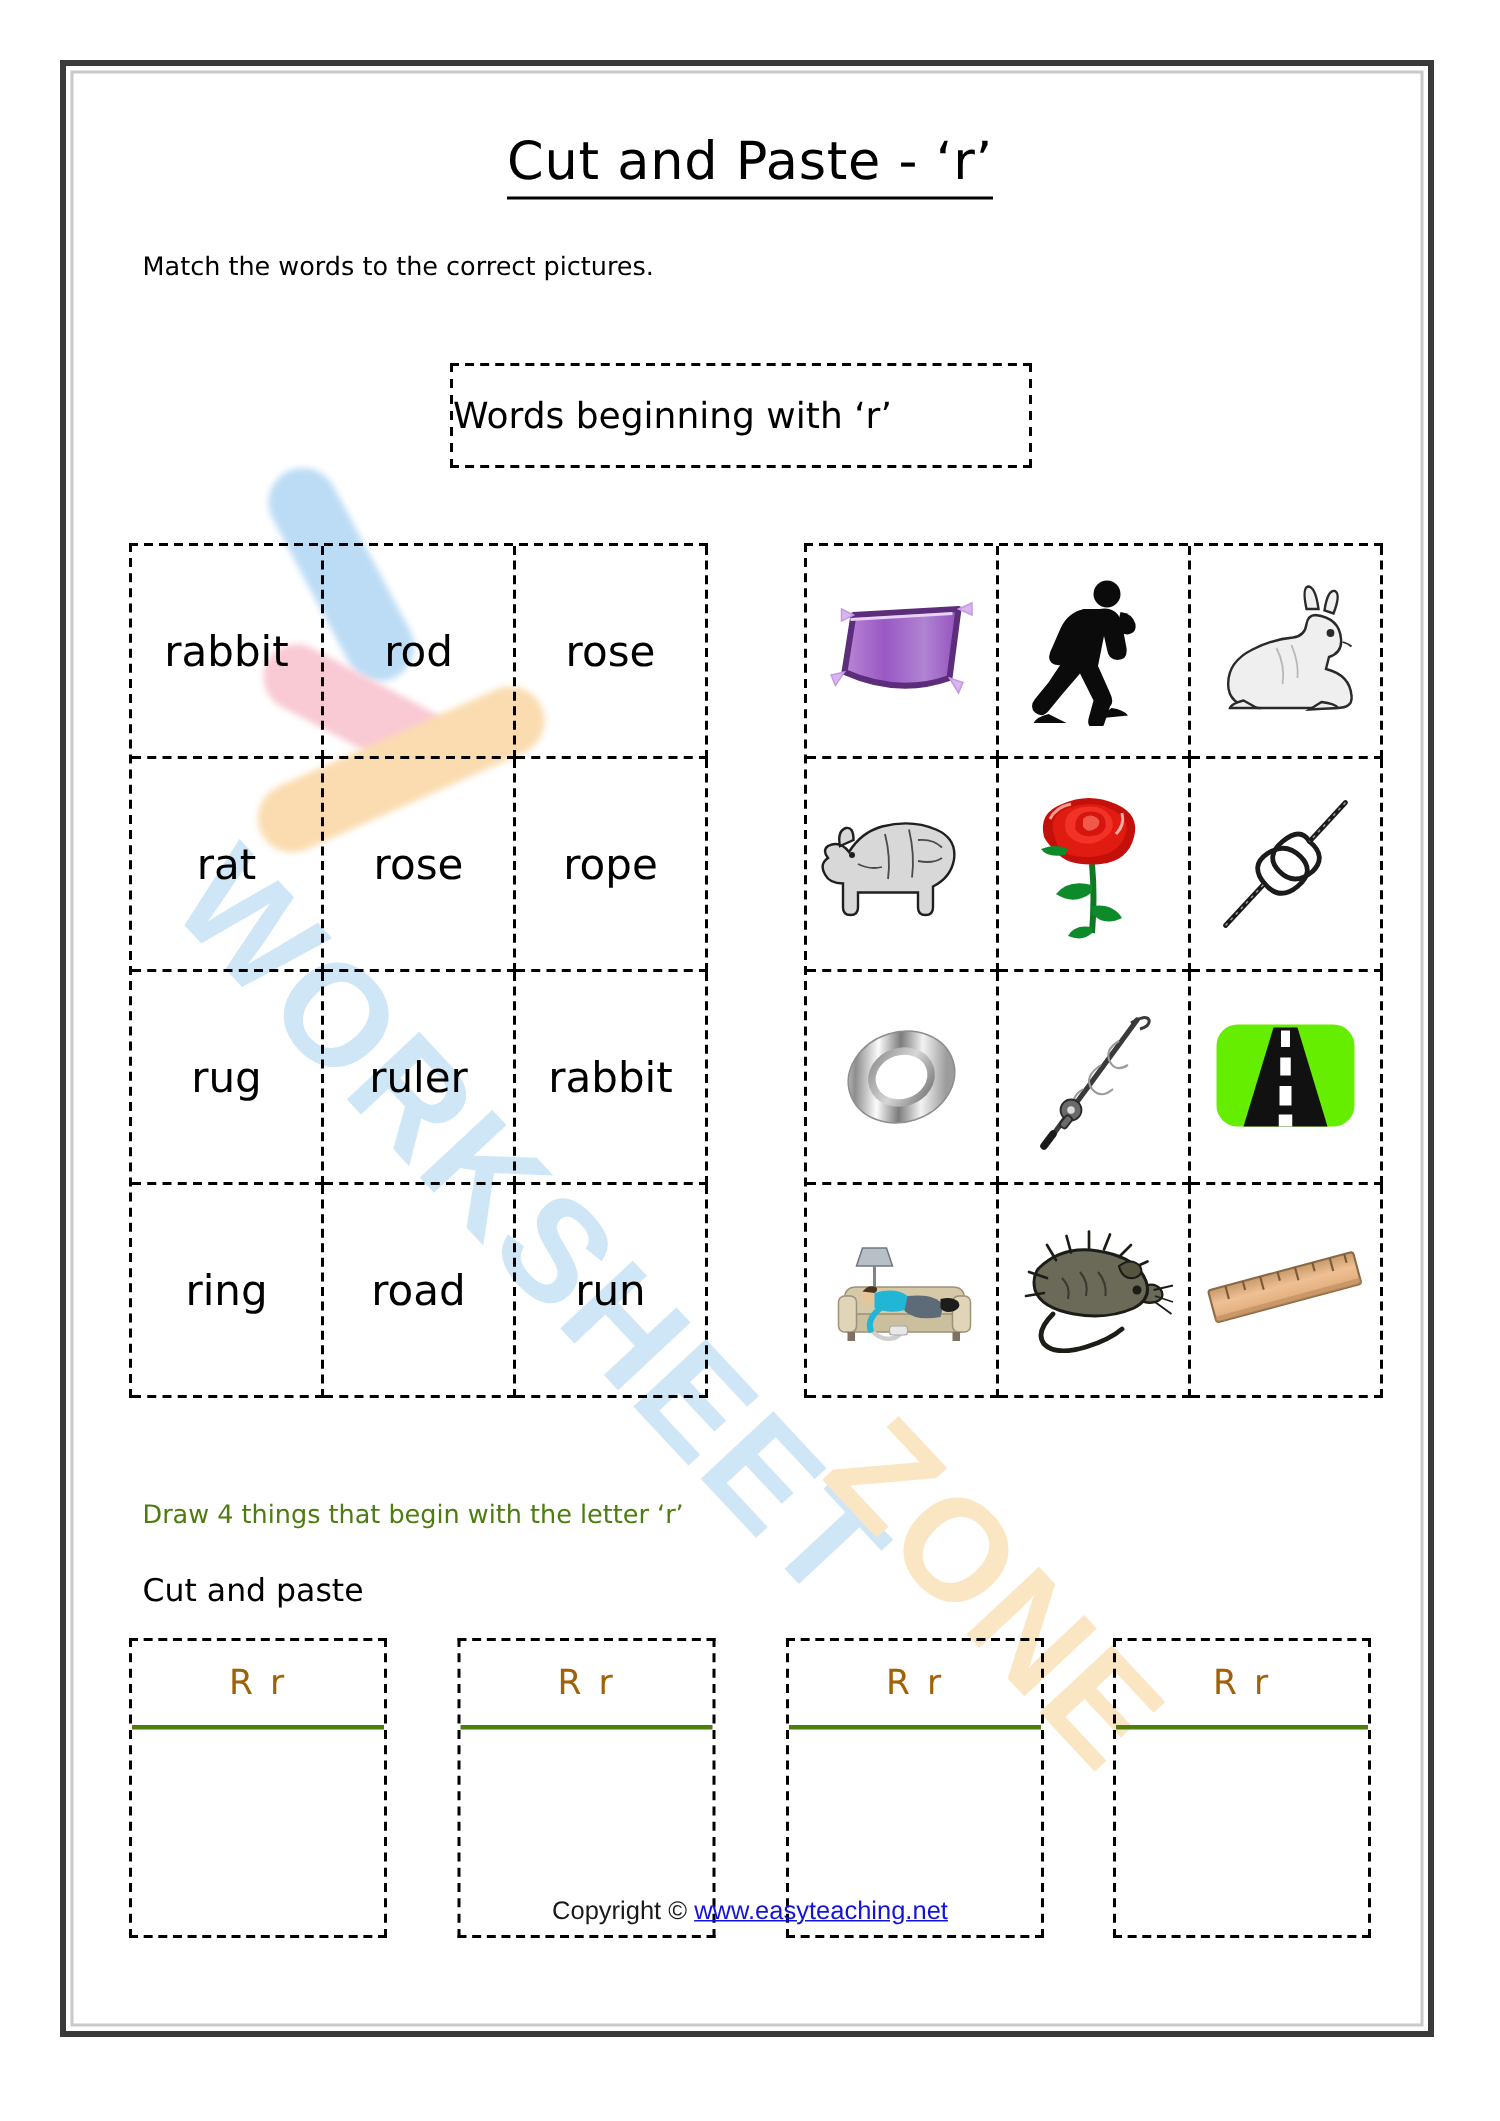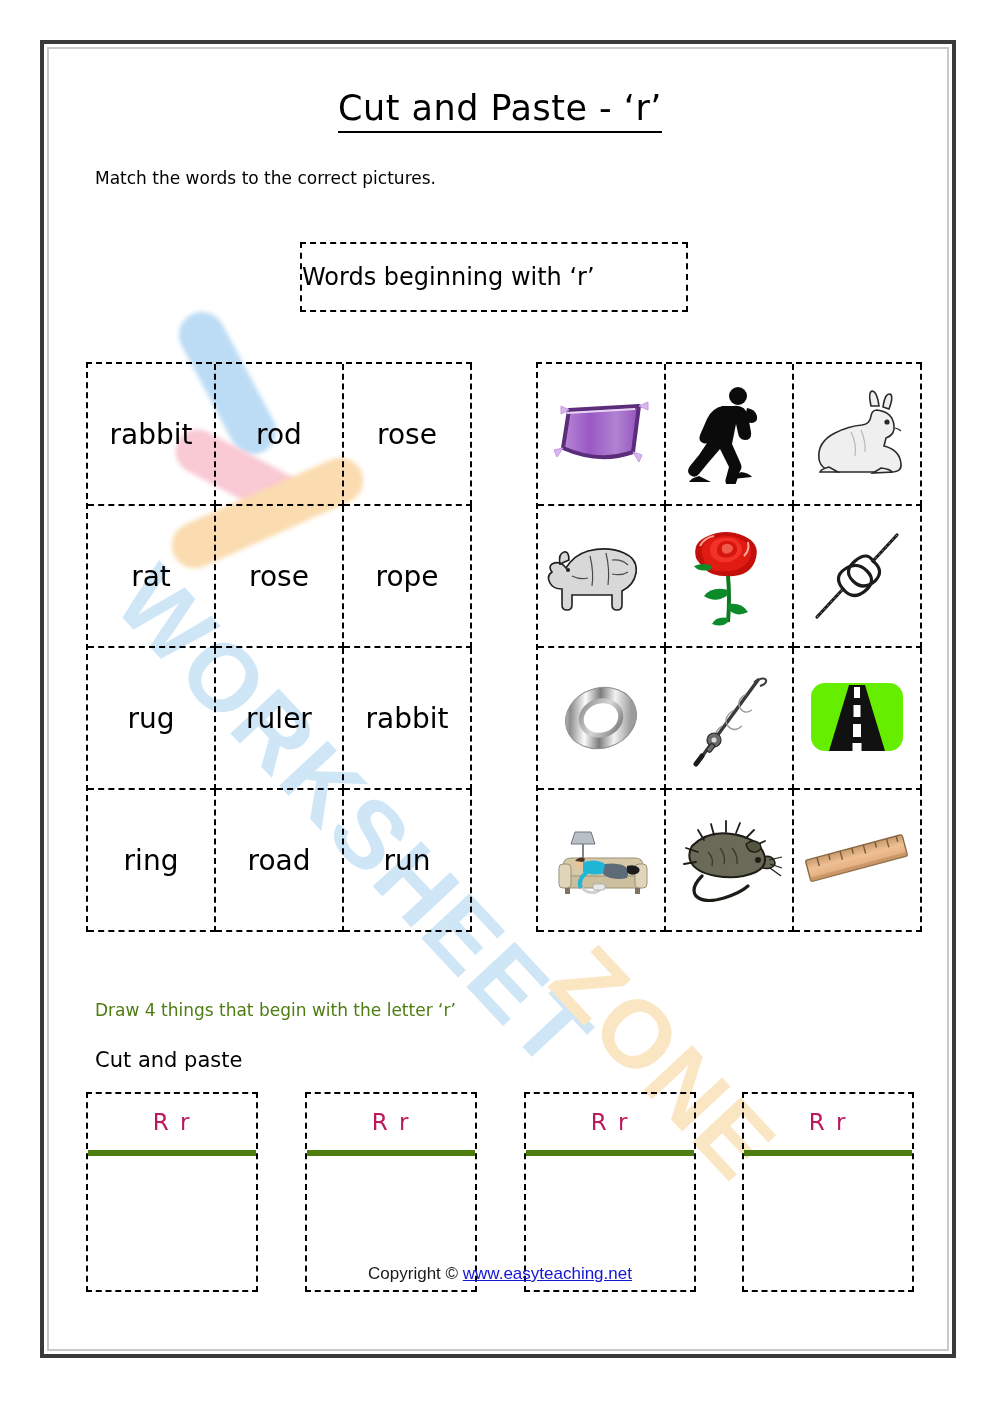--- a/index.html
+++ b/index.html
@@ -184,24 +184,24 @@
     width: 172px;
     height: 200px;
     border: 2.5px dashed #000;
     box-sizing: border-box;
   }
   .rr-box .rr-label {
     height: 56px;
     display: flex;
     align-items: center;
     justify-content: center;
-    border-bottom: 6px solid #4d7c0f;
+    border-bottom: 3px solid #4d7c0f;
     font-family: "DejaVu Sans", sans-serif;
     font-size: 23px;
-    color: #be185d;
+    color: #a16207;
     letter-spacing: 2px;
   }
   #rr-box-0 { left: 86px; }
   #rr-box-1 { left: 305px; }
   #rr-box-2 { left: 524px; }
   #rr-box-3 { left: 742px; }
 
   
   #footer {
     position: absolute;

